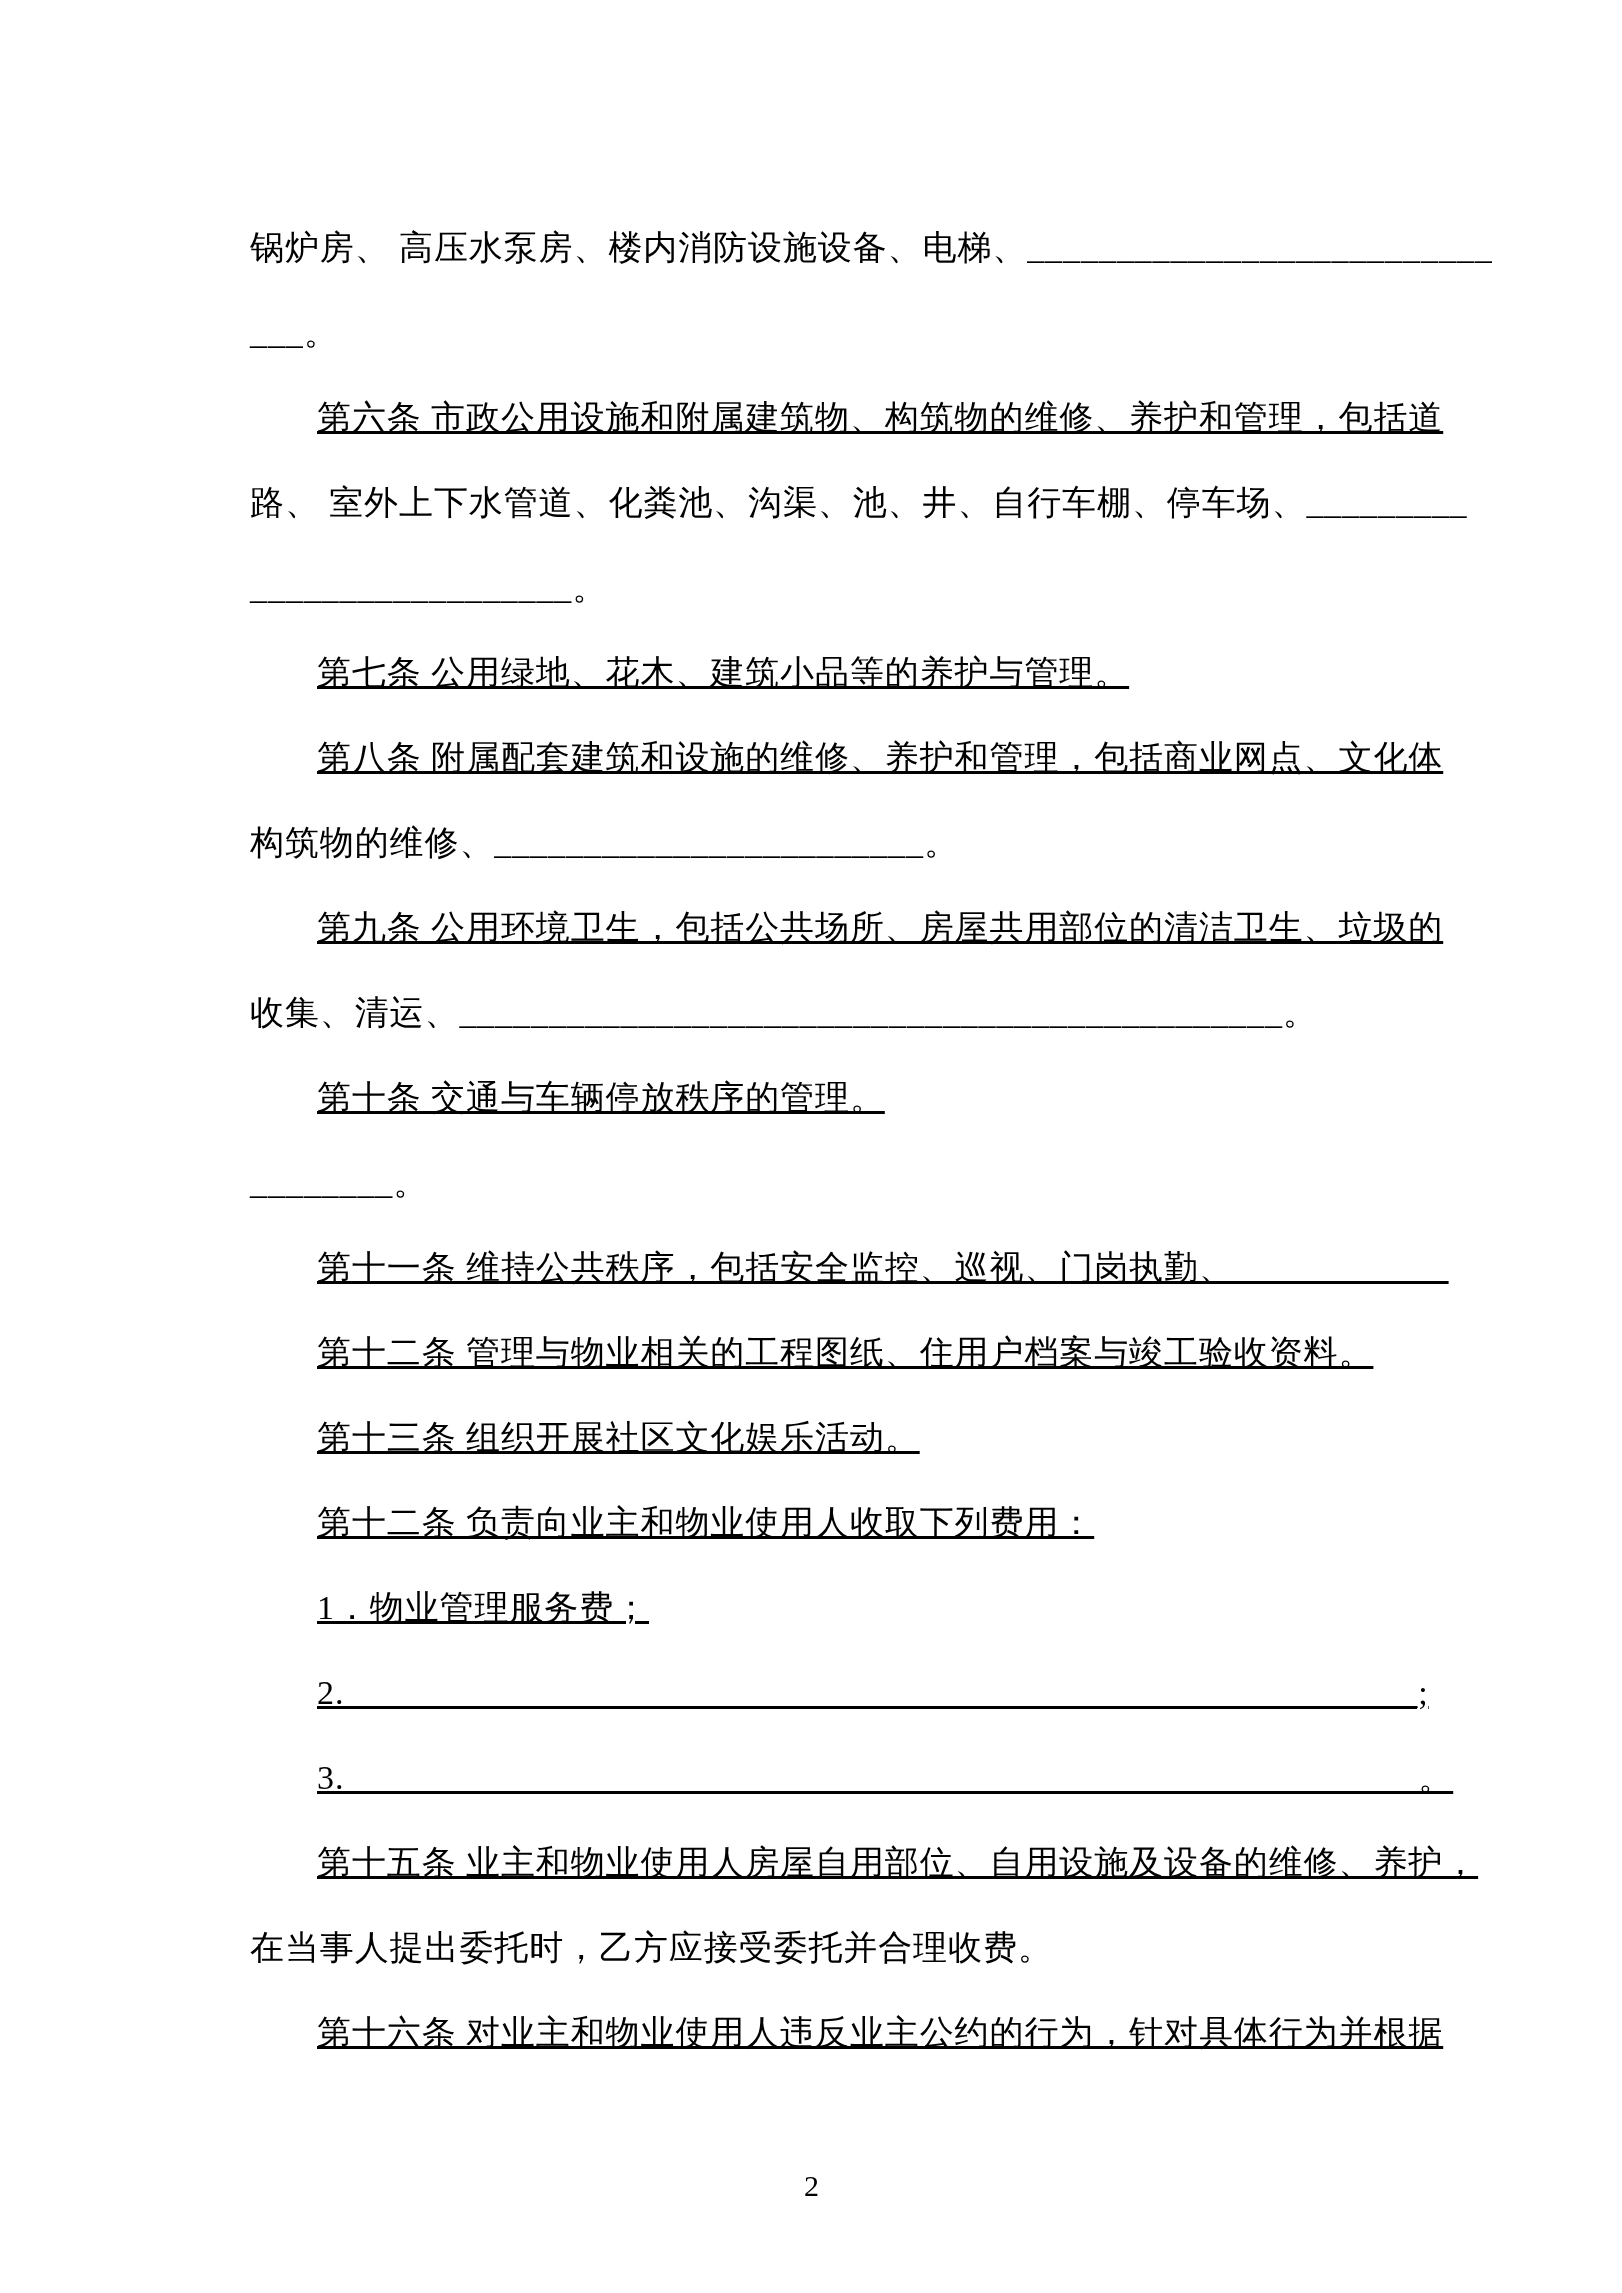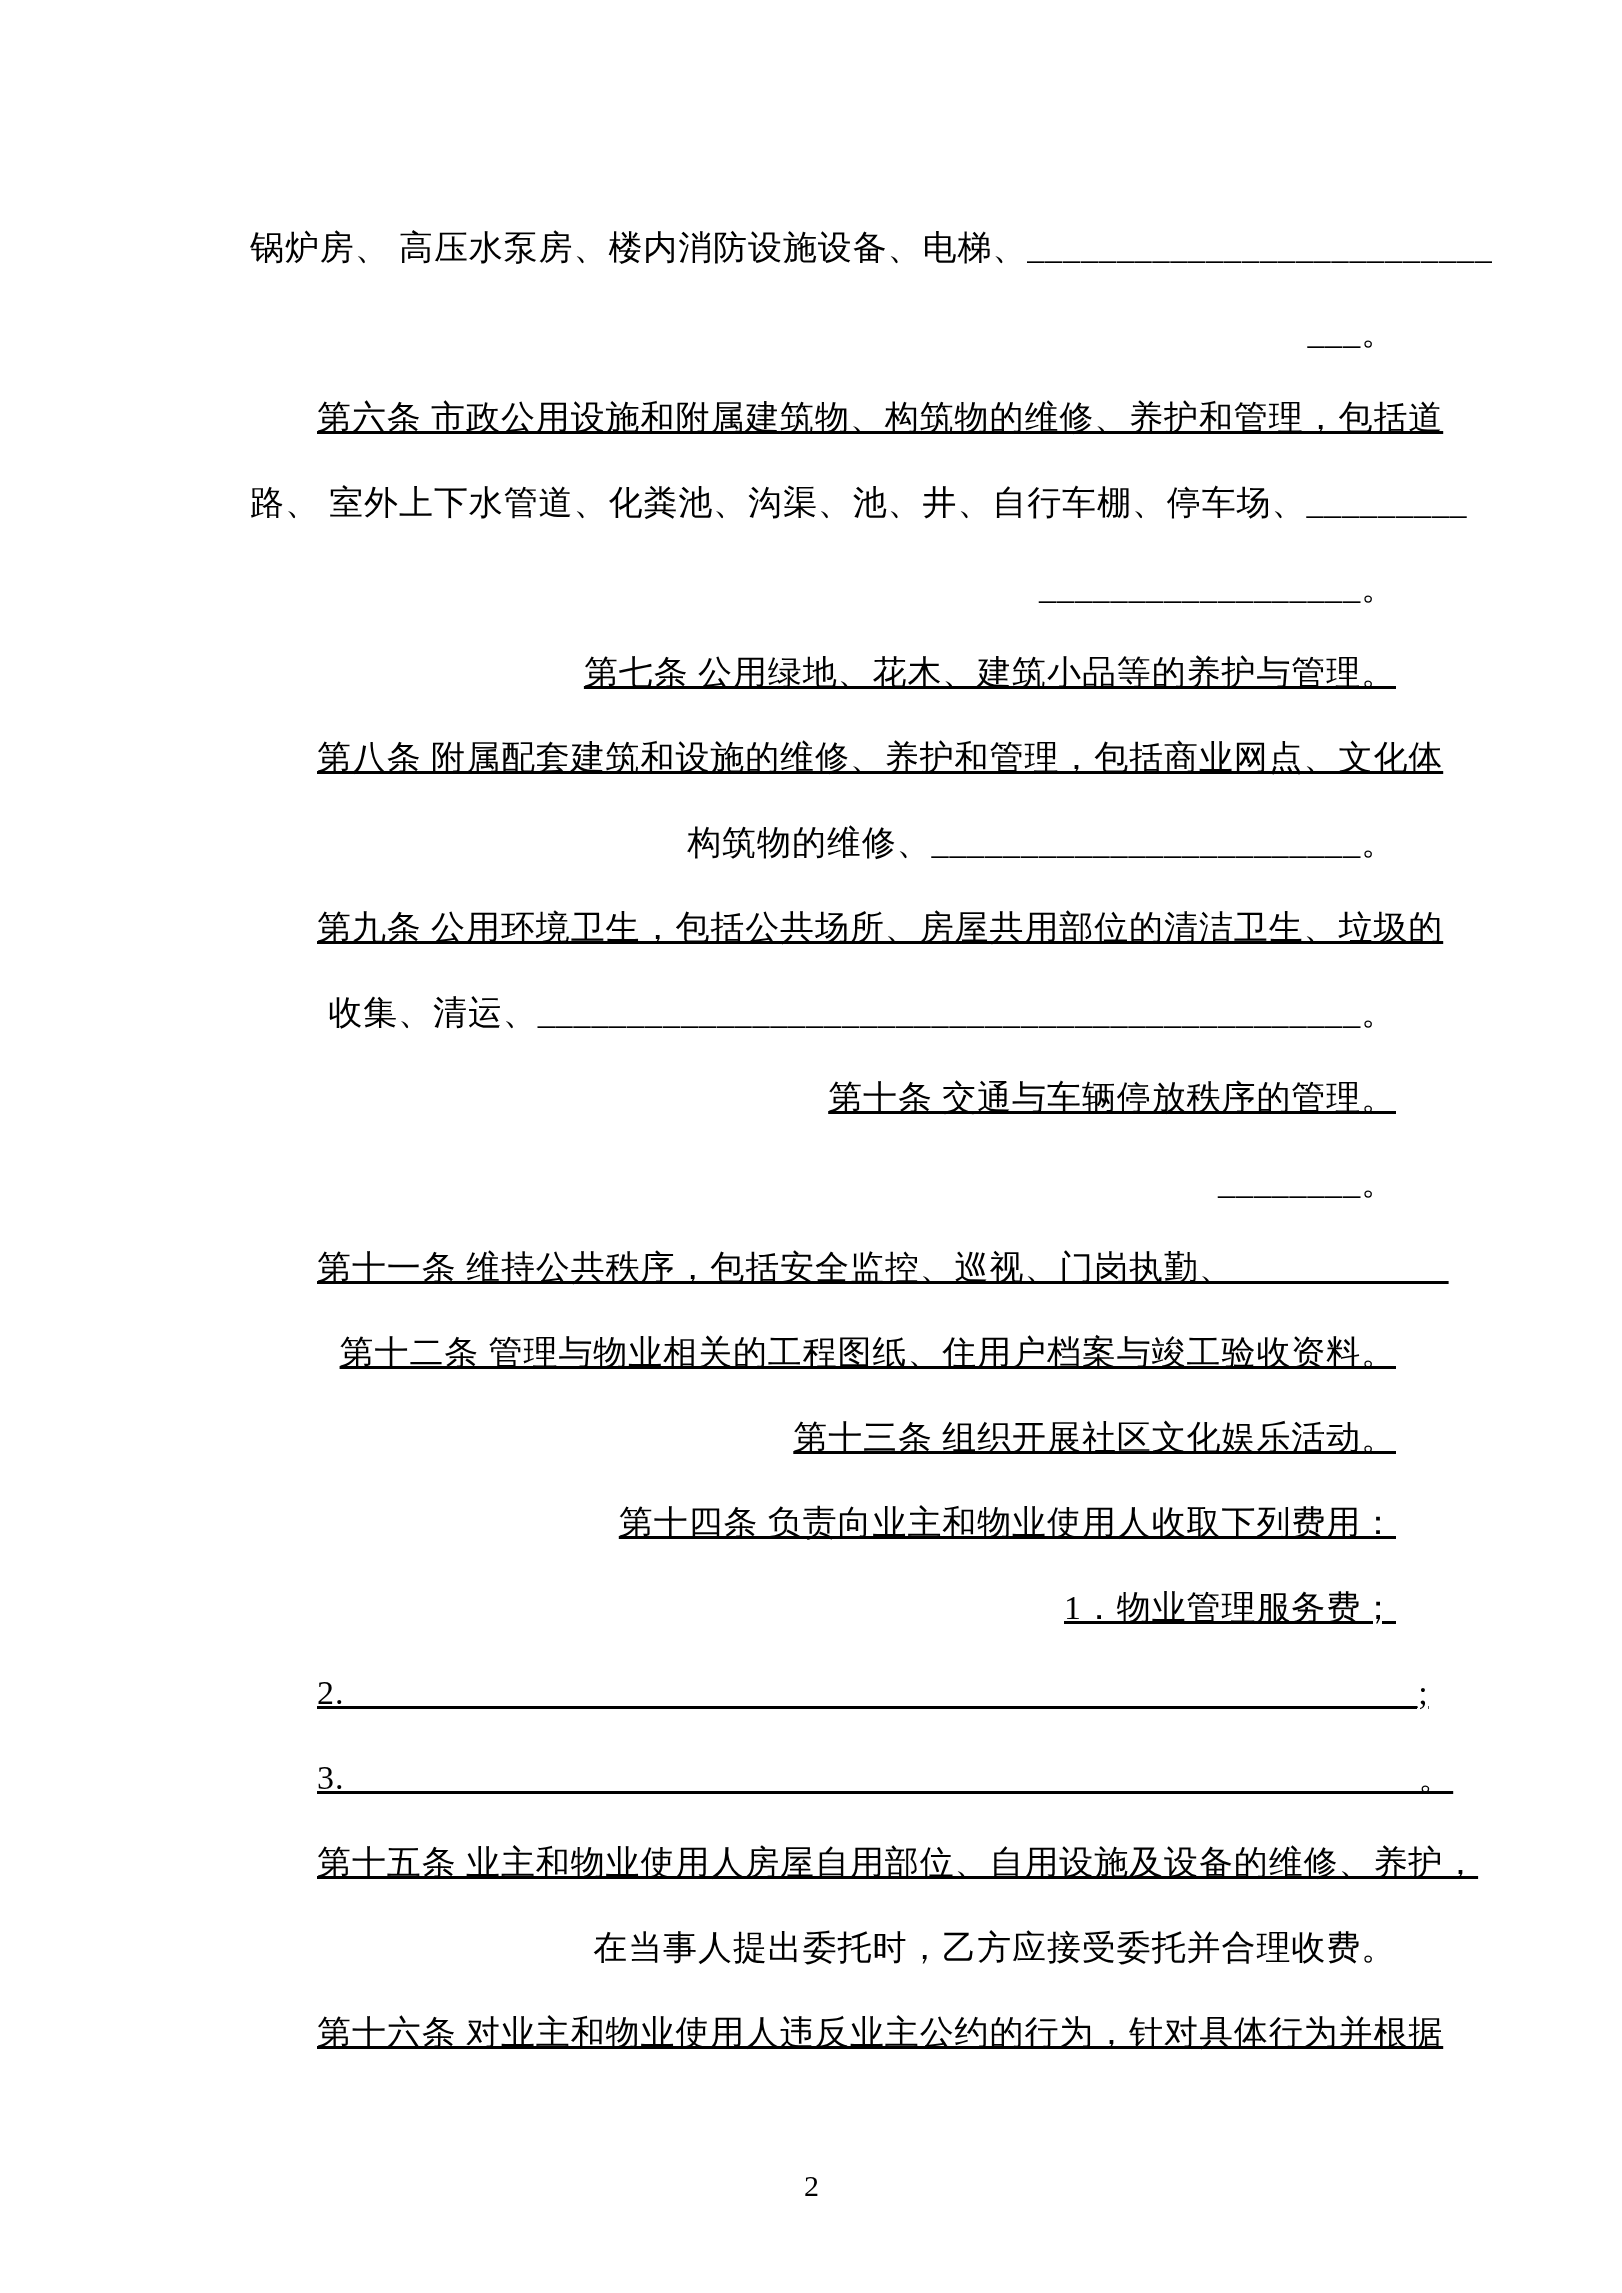--- a/index.html
+++ b/index.html
@@ -15,21 +15,20 @@
     color: #000000;
     font-family: "Liberation Serif", "DejaVu Serif", serif;
     overflow: hidden;
   }
   .content {
     position: absolute;
     left: 250px;
     top: 205px;
     width: 1146px;
     font-size: 34px;
-    text-align: right;
   }
   .line {
     height: 85px;
     line-height: 85px;
     white-space: nowrap;
     letter-spacing: 0.9px;
   }
   .indent {
     padding-left: 67px;
     text-decoration: underline;
@@ -57,21 +56,21 @@
     <div class="line indent">第七条  公用绿地、花木、建筑小品等的养护与管理。</div>
     <div class="line indent">第八条  附属配套建筑和设施的维修、养护和管理，包括商业网点、文化体</div>
     <div class="line">构筑物的维修、________________________。</div>
     <div class="line indent">第九条  公用环境卫生，包括公共场所、房屋共用部位的清洁卫生、垃圾的</div>
     <div class="line">收集、清运、______________________________________________。</div>
     <div class="line indent">第十条  交通与车辆停放秩序的管理。</div>
     <div class="line">________。</div>
     <div class="line indent">第十一条  维持公共秩序，包括安全监控、巡视、门岗执勤、____________</div>
     <div class="line indent">第十二条  管理与物业相关的工程图纸、住用户档案与竣工验收资料。</div>
     <div class="line indent">第十三条  组织开展社区文化娱乐活动。</div>
-    <div class="line indent">第十四条  负责向业主和物业使用人收取下列费用：</div>
+    <div class="line indent">第十二条  负责向业主和物业使用人收取下列费用：</div>
     <div class="line indent">1．物业管理服务费；</div>
     <div class="line indent">2.____________________________________________________________;</div>
     <div class="line indent">3.____________________________________________________________。</div>
     <div class="line indent">第十五条  业主和物业使用人房屋自用部位、自用设施及设备的维修、养护，</div>
     <div class="line">在当事人提出委托时，乙方应接受委托并合理收费。</div>
     <div class="line indent">第十六条  对业主和物业使用人违反业主公约的行为，针对具体行为并根据</div>
   </div>
 
   <div class="page-number">2</div>
 </div>

